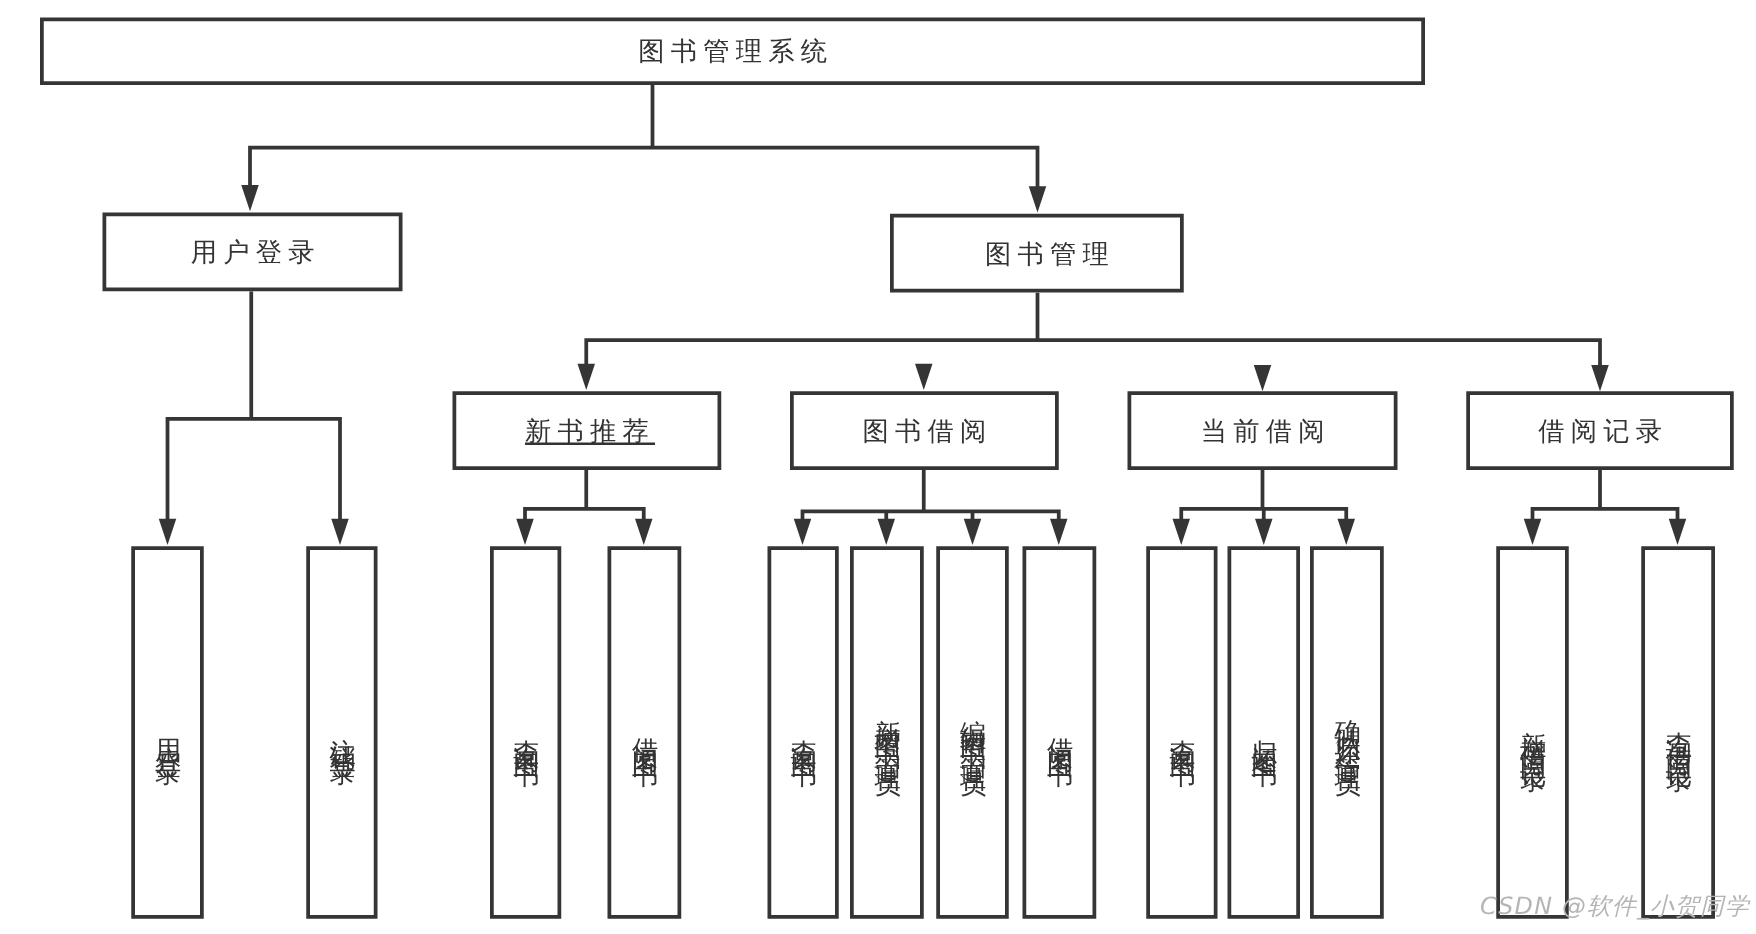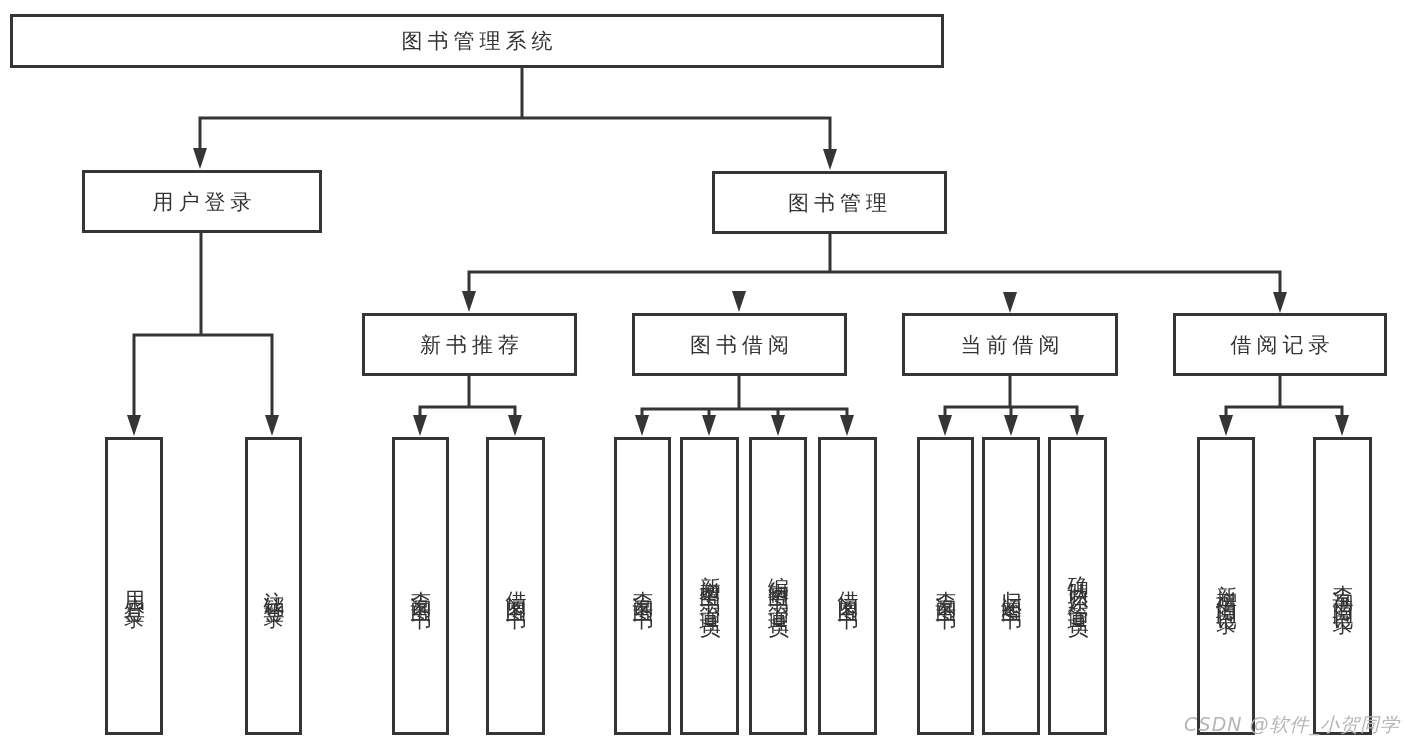--- a/index.html
+++ b/index.html
@@ -100,32 +100,32 @@
       <polygon points="771,415 785,415 778,436"></polygon>
       <polygon points="840,415 854,415 847,436"></polygon>
       <polygon points="938,415 952,415 945,436"></polygon>
       <polygon points="1004,415 1018,415 1011,436"></polygon>
       <polygon points="1070,415 1084,415 1077,436"></polygon>
       <polygon points="1219,415 1233,415 1226,436"></polygon>
       <polygon points="1335,415 1349,415 1342,436"></polygon>
     </g>
   </svg>
 
-  <div class="box" style="left:10px; top:14px; width:934px; height:54px;">
+  <div class="box" style="left:32px; top:14px; width:1108px; height:54px;">
     <span class="lbl">图书管理系统</span>
   </div>
 
   <div class="box" style="left:82px; top:170px; width:240px; height:63px;">
     <span class="lbl">用户登录</span>
   </div>
   <div class="box" style="left:712px; top:171px; width:235px; height:63px;padding-left:16px;">
     <span class="lbl">图书管理</span>
   </div>
 
-  <div class="box" style="left:362px; top:313px; width:215px; height:63px;">
+  <div class="box" style="left:362px; top:313px; width:215px; height:63px;text-decoration:underline;">
     <span class="lbl">新书推荐</span>
   </div>
   <div class="box" style="left:632px; top:313px; width:215px; height:63px;">
     <span class="lbl">图书借阅</span>
   </div>
   <div class="box" style="left:902px; top:313px; width:216px; height:63px;">
     <span class="lbl">当前借阅</span>
   </div>
   <div class="box" style="left:1173px; top:313px; width:214px; height:63px;text-align:right;">
     <span class="lbl">借阅记录</span>

